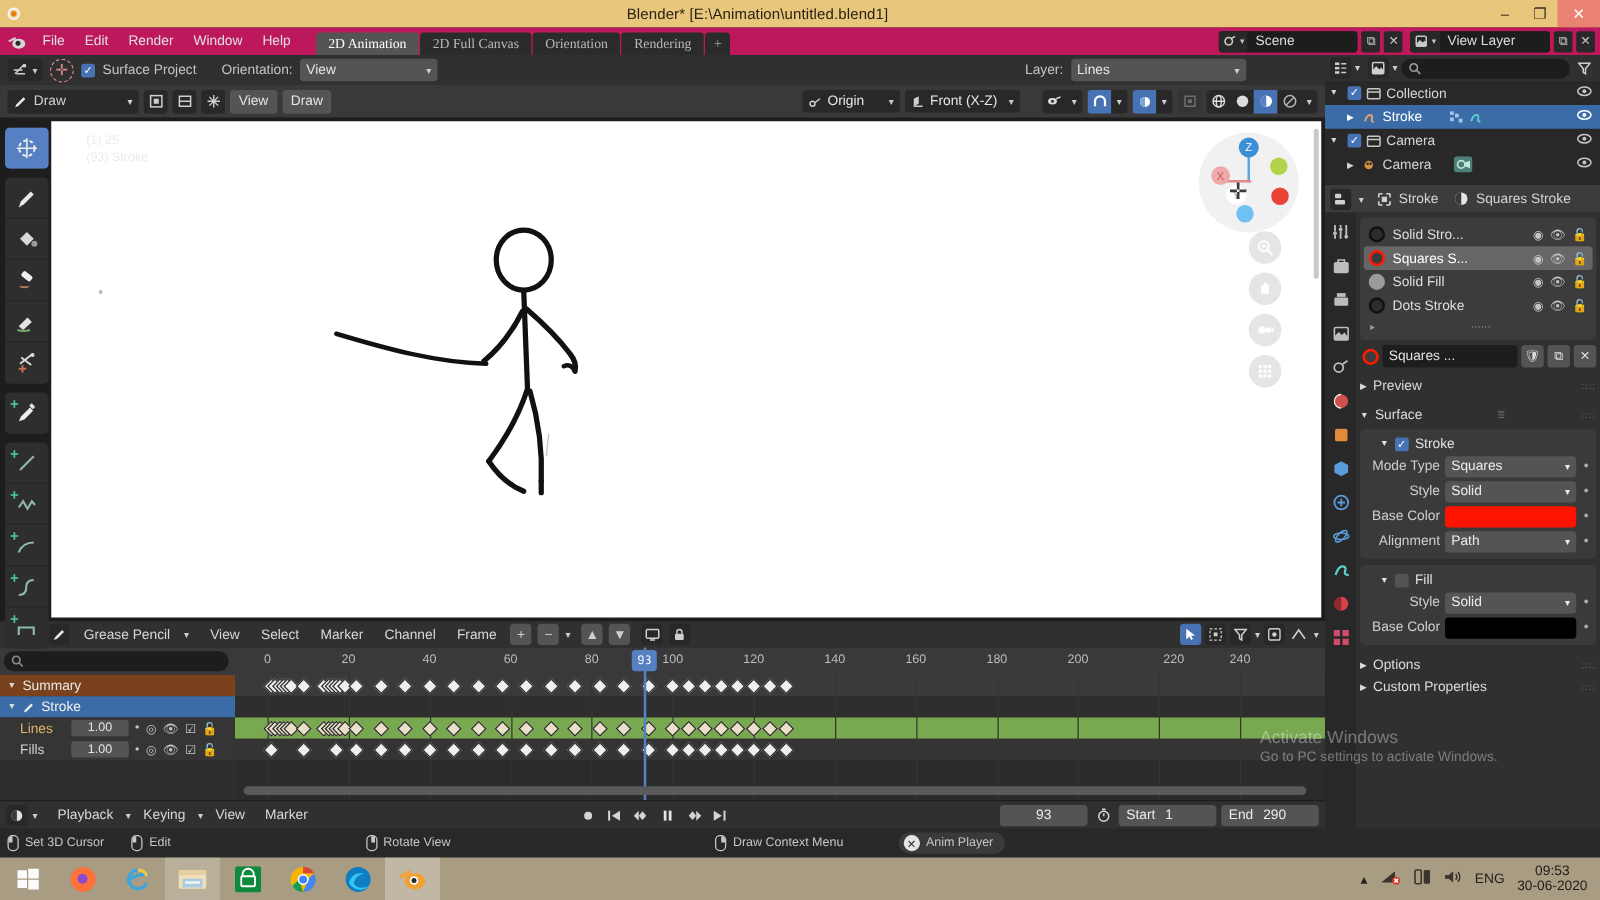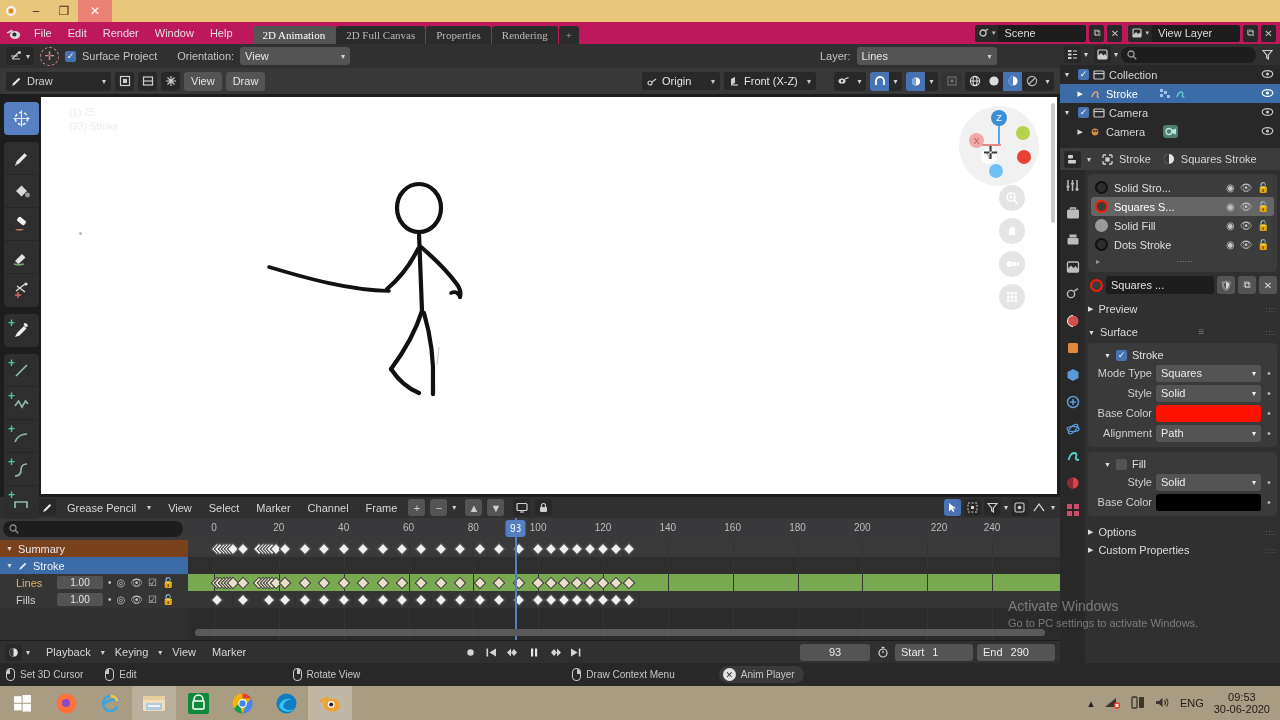--- a/index.html
+++ b/index.html
@@ -225,21 +225,21 @@
   .prow { display:flex; align-items:center; height:18px; margin-bottom:2px; gap:4px; }
   .prow .plabel { width:60px; text-align:right; color:#cfcfcf; font-size:11px; }
   .prow .pctl { flex:1; height:17px; background:#545454; border-radius:3px; display:flex;
      align-items:center; justify-content:space-between; padding:0 5px; color:#ececec; font-size:11px; }
   .prow .pdot { width:8px; color:#b0b0b0; font-size:11px; text-align:center; }
   .swatch { flex:1; height:17px; border-radius:3px; }
   .sub-head { display:flex; align-items:center; gap:5px; height:18px; padding-left:12px;
      font-size:11px; color:#e0e0e0; }
 
   
-  .watermark { position:absolute; left:1008px; top:598px; width:270px; color:rgba(255,255,255,.36);
+  .watermark { position:absolute; left:1008px; top:581px; width:270px; color:rgba(255,255,255,.36);
      font-size:14px; line-height:17px; text-align:left; pointer-events:none; z-index:20; }
   .watermark .w2 { font-size:11px; }
 
   
   .taskbar { position:absolute; left:0; top:686px; width:1280px; height:34px;
      background:rgba(180,168,140,.92); display:flex; align-items:center; }
   .tk { width:44px; height:34px; display:flex; align-items:center; justify-content:center; }
   .tk.act { background:rgba(255,255,255,.28); }
   .tray { margin-left:auto; display:flex; align-items:center; gap:10px; padding-right:10px;
      color:#25201a; font-size:11px; }
@@ -247,20 +247,21 @@
 </style>
 </head>
 <body>
 
 <div id="app">
 
   <div class="titlebar">
     <div class="tb-icon">
         <div class="dot"></div>
       </div>
+    <div class="tb-title">Blender* [E:\Animation\untitled.blend1]</div>
     <div class="tb-btns">
       <div class="tb-btn">–</div>
       <div class="tb-btn">❐</div>
       <div class="tb-btn close">✕</div>
     </div>
   </div>
 
   <div class="menubar">
     <div class="blogo">
       <svg width="15" height="13" viewBox="0 0 15 13">
@@ -270,21 +271,21 @@
       </svg>
     </div>
     <div class="menu-item">File</div>
     <div class="menu-item">Edit</div>
     <div class="menu-item">Render</div>
     <div class="menu-item">Window</div>
     <div class="menu-item">Help</div>
     <div class="wsp-tabs">
       <div class="wsp active">2D Animation</div>
       <div class="wsp">2D Full Canvas</div>
-      <div class="wsp">Properties</div>
+      <div class="wsp">Orientation</div>
       <div class="wsp">Rendering</div>
       <div class="wsp plus">+</div>
     </div>
     <div class="menubar-right">
       <div class="mini-field">
         <div class="mini-pre">
           <svg width="11" height="10" viewBox="0 0 11 10">
               <circle cx="4" cy="5" r="3" fill="none" stroke="#c8c8c8" stroke-width="1.3"></circle>
               <path d="M6.5 2.5 L9 1.2" stroke="#c8c8c8" stroke-width="1.3"></path>
             </svg>

